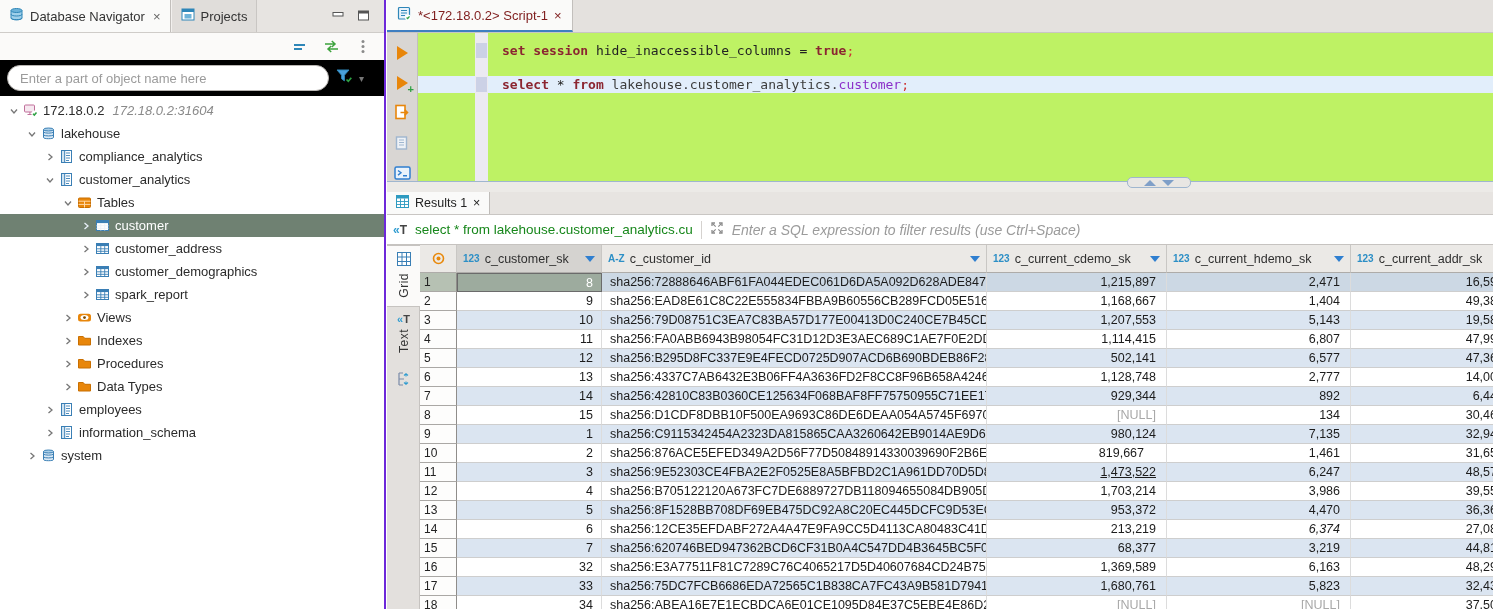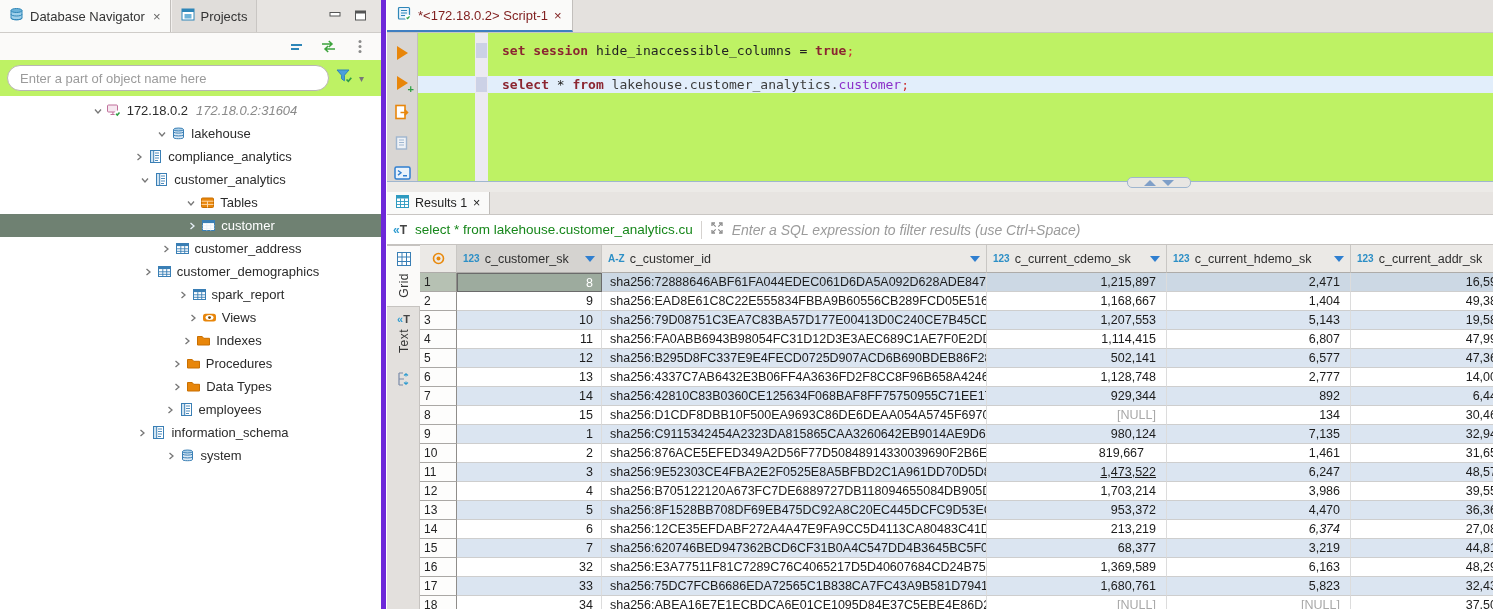--- a/index.html
+++ b/index.html
@@ -1,35 +1,35 @@
 <!DOCTYPE html>
 <html><head>
 <meta charset="utf-8">
 <style>
   * { margin:0; padding:0; box-sizing:border-box; }
   html,body { width:1493px; height:609px; overflow:hidden; }
   body { font-family:"Liberation Sans", sans-serif; background:#fff; color:#222; }
   #app { position:relative; width:1493px; height:609px; background:#fff; overflow:hidden; }
 
   
-  #nav { position:absolute; left:0; top:0; width:386px; height:609px; background:#fff; border-right:5px solid #6d28d9; }
+  #nav { position:absolute; left:0; top:0; width:386px; height:609px; background:#fff; border-right:2px solid #6d28d9; }
   .nav-tabs { height:33px; background:#e7e4e1; display:flex; align-items:stretch; border-bottom:1px solid #cfccc9; }
   .tab { display:flex; align-items:center; gap:6px; padding:0 9px; font-size:13px; color:#333; white-space:nowrap; }
   .tab.active { background:#fafaf9; border-right:1px solid #c2bfbc; }
   .tab.inactive { background:#e0ddda; border-right:1px solid #c9c6c3; border-left:1px solid #f2f0ee; }
   .tab .close { color:#666; font-size:13px; margin-left:2px; cursor:pointer; }
   .win-btns { margin-left:auto; display:flex; align-items:center; gap:12px; padding-right:14px; }
   .nav-toolbar { height:27px; display:flex; align-items:center; justify-content:flex-end; gap:14px; padding-right:12px; background:#fbfaf9; }
-  .nav-search-row { height:36px; display:flex; align-items:center; padding:0 6px 0 7px; gap:6px; background:#bef264; }
+  .nav-search-row { height:36px; display:flex; align-items:center; padding:0 6px 0 7px; gap:6px; background:#000000; }
   .nav-search { flex:0 0 322px; height:26px; border:1px solid #b9b6b3; border-radius:13px; padding:0 12px; font-size:13px; color:#333; outline:none; font-family:"Liberation Sans",sans-serif; background:#fff; }
   .nav-search::placeholder { color:#9b9b9b; }
   .chev-down { color:#777; font-size:10px; }
 
   #tree { padding-top:3px; font-size:13px; }
-  .tree-row { height:23px; display:flex; align-items:center; white-space:nowrap; cursor:default;justify-content:center; }
+  .tree-row { height:23px; display:flex; align-items:center; white-space:nowrap; cursor:default; }
   .tree-row .tchev { width:16px; flex:0 0 16px; display:flex; justify-content:center; }
   .tree-row .ticon { width:17px; flex:0 0 17px; display:flex; justify-content:center; margin-right:4px; }
   .tree-row .tlabel { color:#2b2b2b; }
   .tree-row .tdesc { color:#8a8a8a; font-style:italic; margin-left:8px; }
   .tree-row.selected { background:#6f8172; }
   .tree-row.selected .tlabel { color:#fff; }
   .tree-row.selected svg path, .tree-row.selected svg polyline { stroke:#e8f0f8; }
 
   
   #editor { position:absolute; left:387px; top:0; width:1106px; height:181px; background:#fff; }

